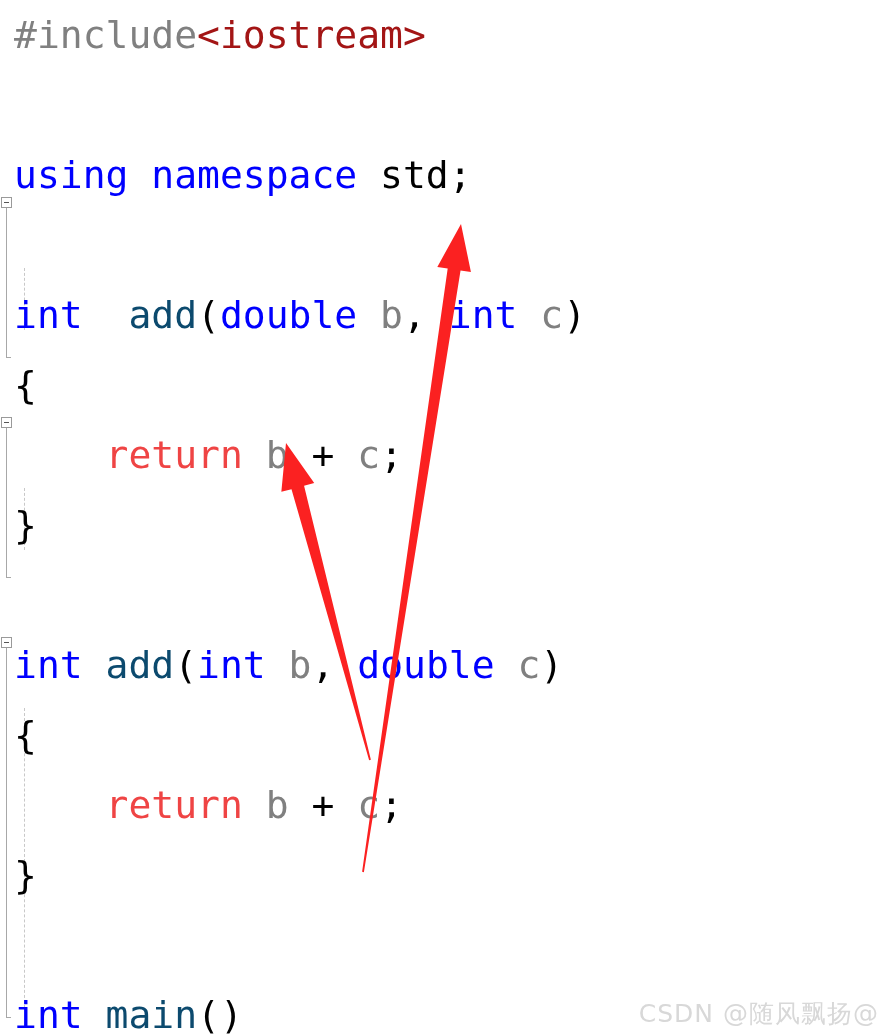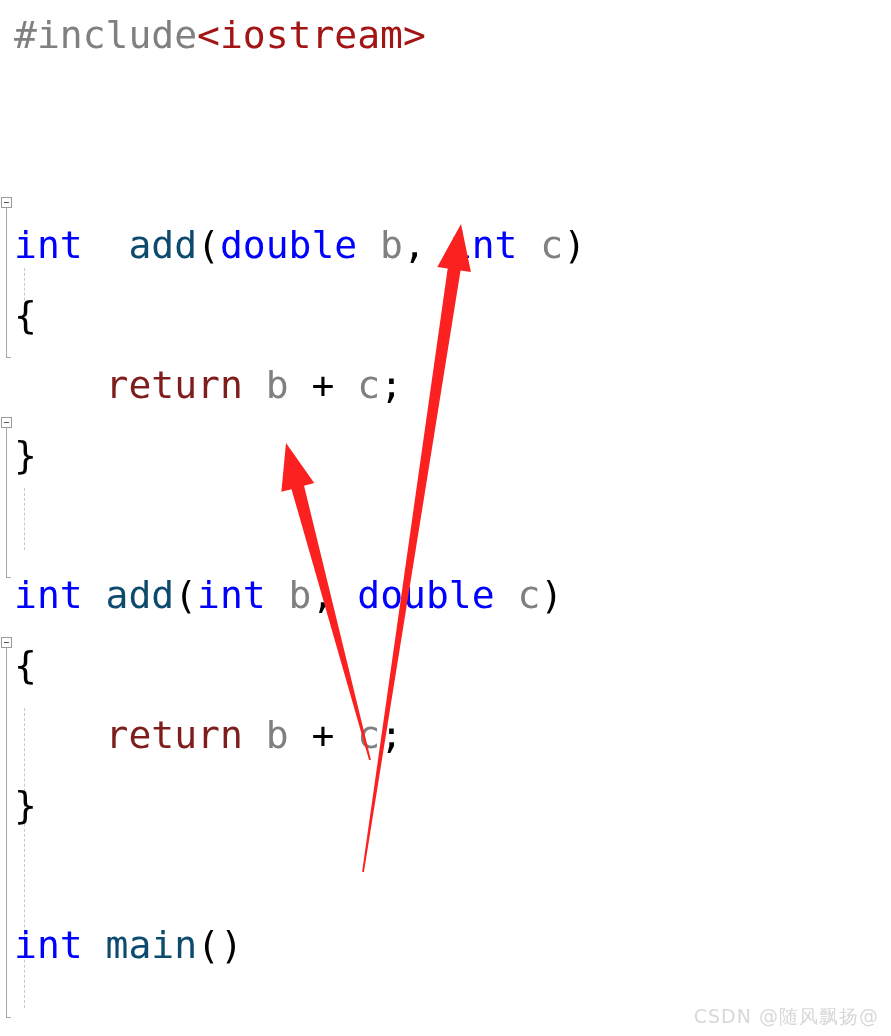--- a/index.html
+++ b/index.html
@@ -52,21 +52,21 @@
     white-space: pre;
     padding-left: 14px;
     box-sizing: border-box;
     font-family: "DejaVu Sans Mono", monospace;
   }
 
   
   .tok-pre      { color: #808080; }   
   .tok-header   { color: #a31515; }   
   .tok-kw       { color: #0000ff; }   
-  .tok-ctrl     { color: #7f1d1d; }   
+  .tok-ctrl     { color: #ef4444; }   
   .tok-fn       { color: #0c4a6e; }   
   .tok-var      { color: #808080; }   
   .tok-plain    { color: #000000; }
 
   
   .fold-box {
     position: absolute;
     left: 1px;
     width: 11px;
     height: 11px;
@@ -111,21 +111,21 @@
     height: 1036px;
     pointer-events: none;
   }
 
   
   .watermark {
     position: absolute;
     right: 12px;
     bottom: 6px;
     font-family: "DejaVu Sans", sans-serif;
-    font-size: 19px;
+    font-size: 25px;
     color: #d8d8d8;
     letter-spacing: 1px;
     white-space: nowrap;
     user-select: none;
   }
 </style>
 </head>
 <body>
 
 <div id="screen">
@@ -147,20 +147,21 @@
       <div class="fold-foot" style="left:6px; top:1017px;"></div>
     </div>
 
     <div class="indent-guide" style="left:24px; top:268px; height:62px;"></div>
     <div class="indent-guide" style="left:24px; top:488px; height:62px;"></div>
     <div class="indent-guide" style="left:24px; top:708px; height:300px;"></div>
 
     <div class="code" id="code-root">
         <div class="line"><span class="tok-pre">#include</span><span class="tok-header">&lt;iostream&gt;</span></div>
         <div class="line">&nbsp;</div>
+        <div class="line"><span class="tok-kw">using namespace</span><span class="tok-plain"> std;</span></div>
         <div class="line">&nbsp;</div>
         <div class="line"><span class="tok-kw">int</span><span class="tok-plain">  </span><span class="tok-fn">add</span><span class="tok-plain">(</span><span class="tok-kw">double</span><span class="tok-plain"> </span><span class="tok-var">b</span><span class="tok-plain">, </span><span class="tok-kw">int</span><span class="tok-plain"> </span><span class="tok-var">c</span><span class="tok-plain">)</span></div>
         <div class="line"><span class="tok-plain">{</span></div>
         <div class="line"><span class="tok-plain">    </span><span class="tok-ctrl">return</span><span class="tok-plain"> </span><span class="tok-var">b</span><span class="tok-plain"> + </span><span class="tok-var">c</span><span class="tok-plain">;</span></div>
         <div class="line"><span class="tok-plain">}</span></div>
         <div class="line">&nbsp;</div>
         <div class="line"><span class="tok-kw">int</span><span class="tok-plain"> </span><span class="tok-fn">add</span><span class="tok-plain">(</span><span class="tok-kw">int</span><span class="tok-plain"> </span><span class="tok-var">b</span><span class="tok-plain">, </span><span class="tok-kw">double</span><span class="tok-plain"> </span><span class="tok-var">c</span><span class="tok-plain">)</span></div>
         <div class="line"><span class="tok-plain">{</span></div>
         <div class="line"><span class="tok-plain">    </span><span class="tok-ctrl">return</span><span class="tok-plain"> </span><span class="tok-var">b</span><span class="tok-plain"> + </span><span class="tok-var">c</span><span class="tok-plain">;</span></div>
         <div class="line"><span class="tok-plain">}</span></div>

